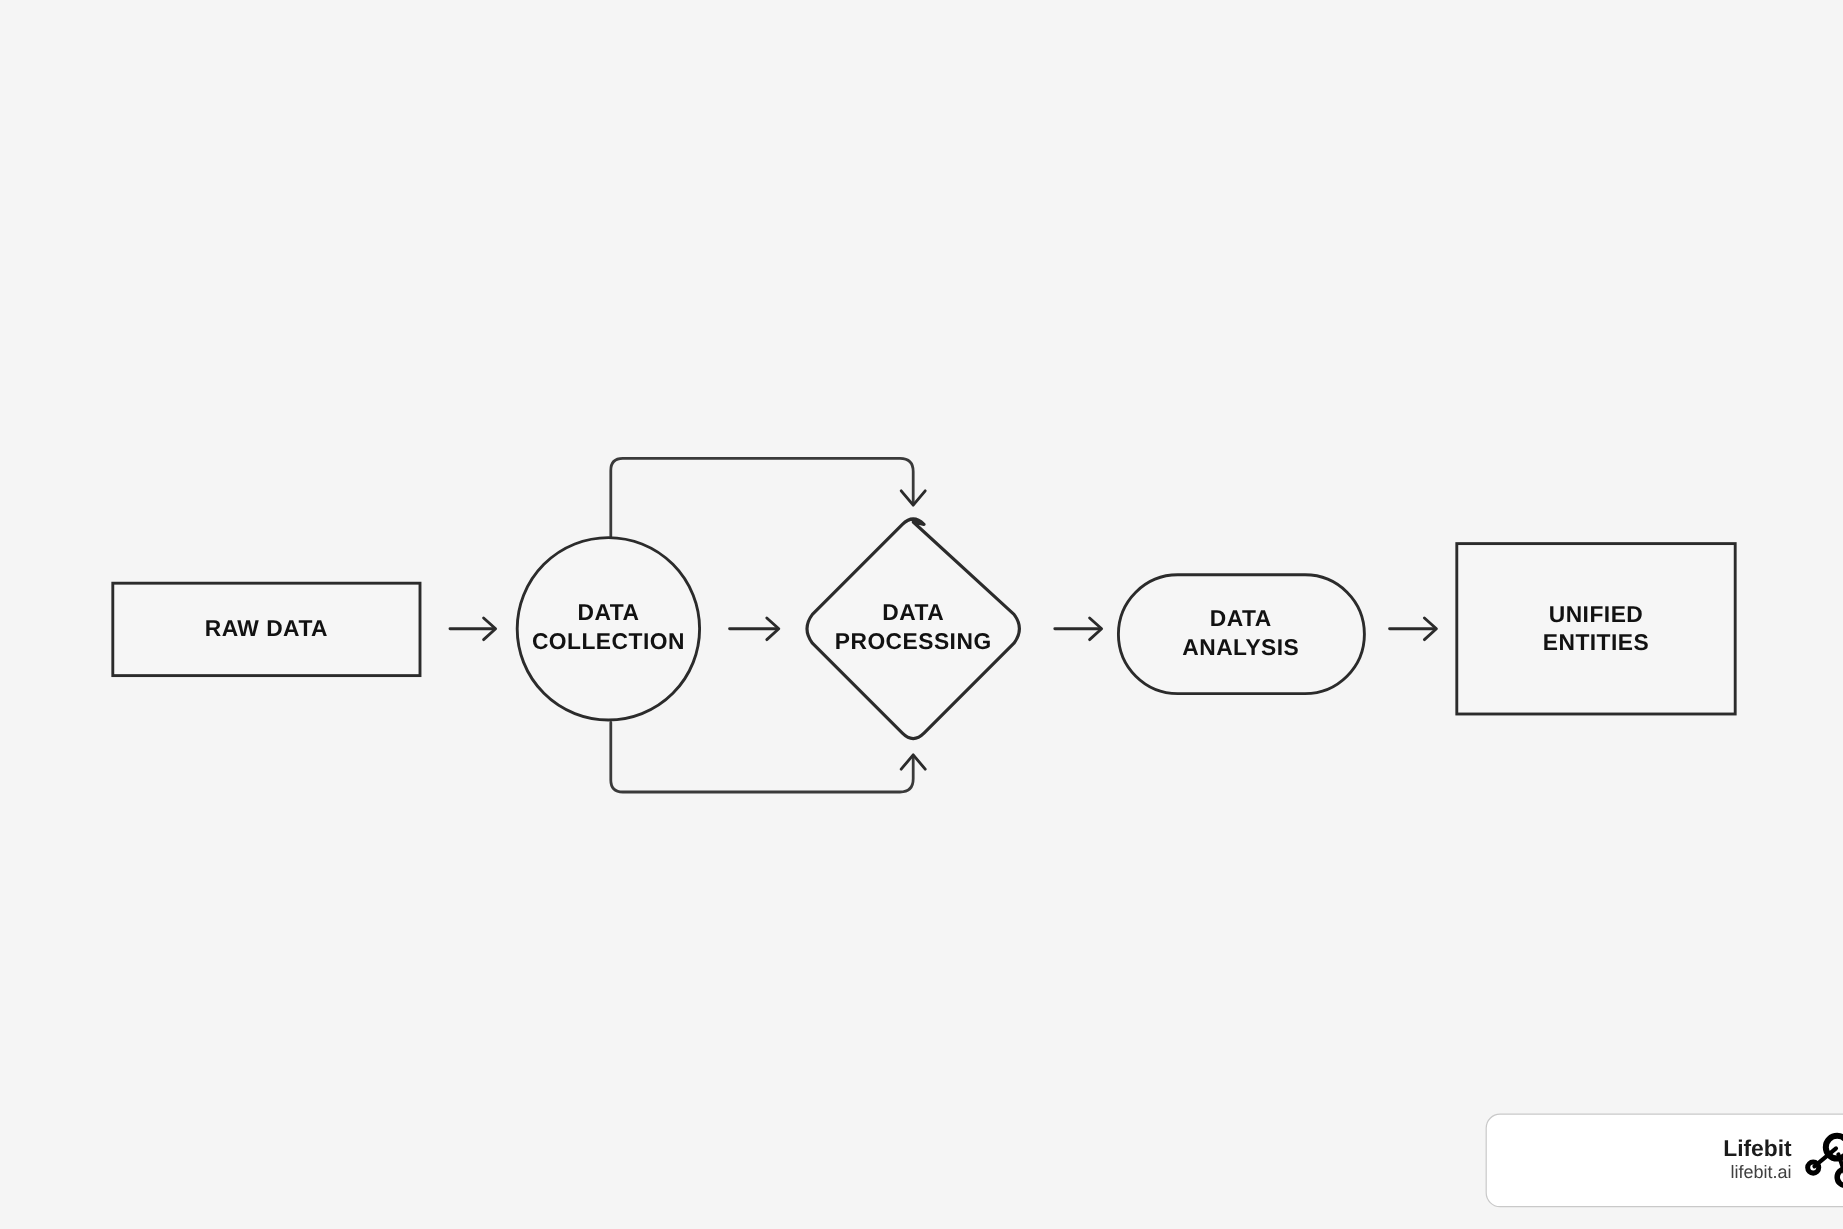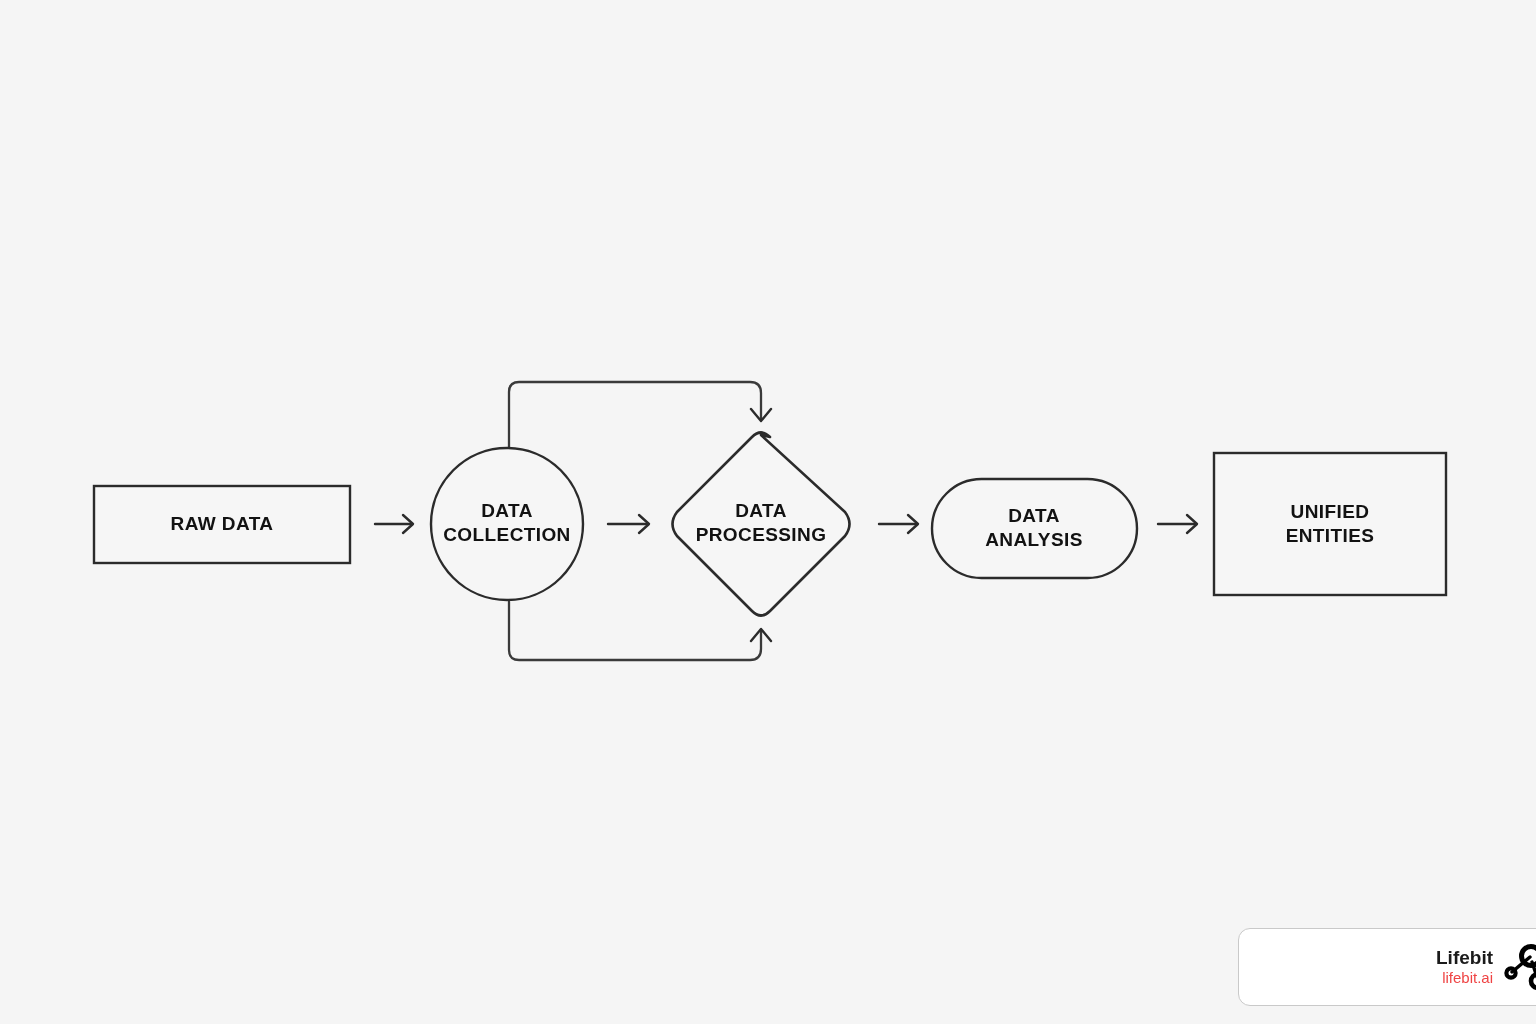--- a/index.html
+++ b/index.html
@@ -97,21 +97,21 @@
   }
   .wm-brand {
     font-family: "Liberation Sans", sans-serif;
     font-size: 19px;
     font-weight: bold;
     color: #1b1b1b;
   }
   .wm-url {
     font-family: "Liberation Sans", sans-serif;
     font-size: 15px;
-    color: #ef4444;
+    color: #404040;
     margin-top: 2px;
   }
   .wm-mark {
     width: 54px;
     height: 52px;
     flex: 0 0 auto;
   }
 </style>
 </head>
 <body>

